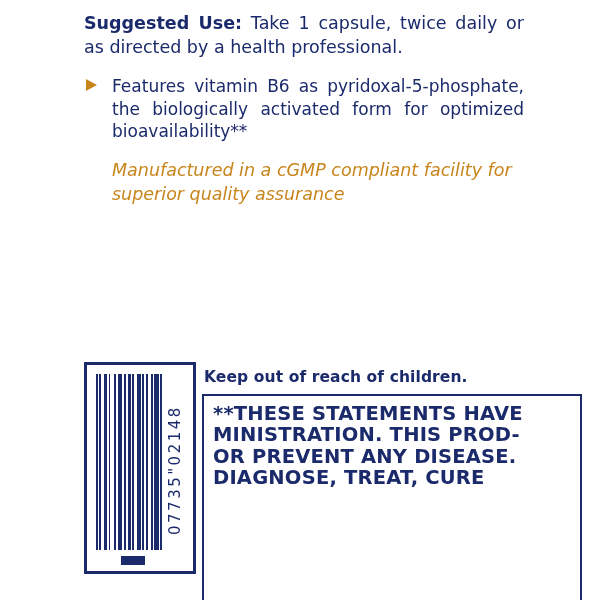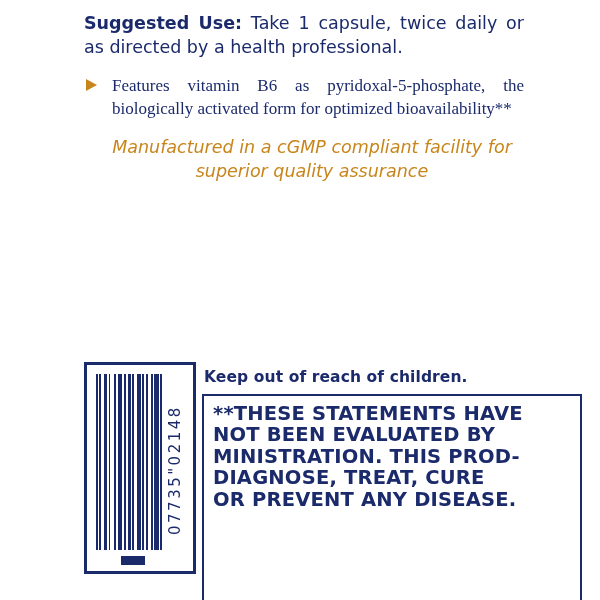--- a/index.html
+++ b/index.html
@@ -33,21 +33,20 @@
   }
   .suggested-use .lead {
     font-weight: bold;
   }
   
   .bullets {
     margin: 16px 0 6px 0;
     padding: 0;
     list-style: none;
     max-width: 440px;
-    font-family: Liberation Serif, serif;
   }
   .bullet {
     position: relative;
     padding-left: 28px;
     margin-bottom: 13px;
     font-size: 17px;
     line-height: 1.33;
     color: #1b2a6b;
     text-align: justify;
     text-justify: inter-word;
@@ -64,21 +63,20 @@
     border-left: 11px solid #c8851b;
   }
   
   .cgmp {
     font-style: italic;
     color: #c8851b;
     font-size: 17.5px;
     line-height: 1.35;
     margin: 16px 0 14px 28px;
     max-width: 400px;
-    text-align: center;
   }
   
   .bottom {
     position: absolute;
     left: 84px;
     right: 18px;
     top: 362px;
     display: flex;
     align-items: flex-start;
   }
@@ -237,22 +235,21 @@
       </div>
       <div class="barcode-digits">07735"02148</div>
       <div class="barcode-blackbar"></div>
       <div class="barcode-tail">8</div>
     </div>
 
     <div class="right-col">
       <div class="keepout">Keep out of reach of children.</div>
       <div class="disclaimer">
         <span>**THESE STATEMENTS HAVE</span>
-        <span>NOT BEEN EVALUATED BY</span>
         <span>MINISTRATION. THIS PROD-</span>
+        <span>OR PREVENT ANY DISEASE.</span>
         <span>DIAGNOSE, TREAT, CURE</span>
-        <span>OR PREVENT ANY DISEASE.</span>
       </div>
       <div class="lotcode">R18-1472 R1.0</div>
     </div>
 
   </div>
 </div>
 
 </body></html>

